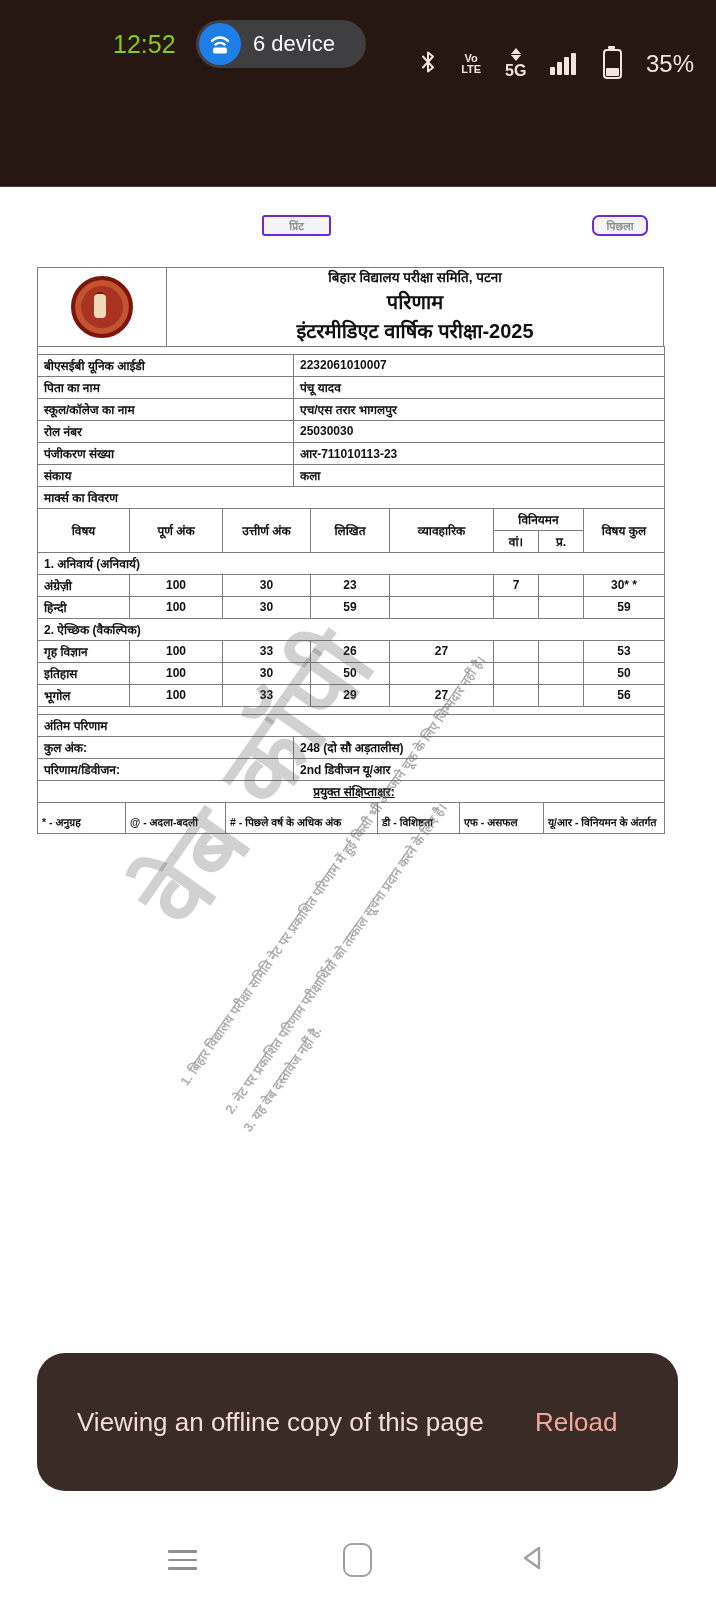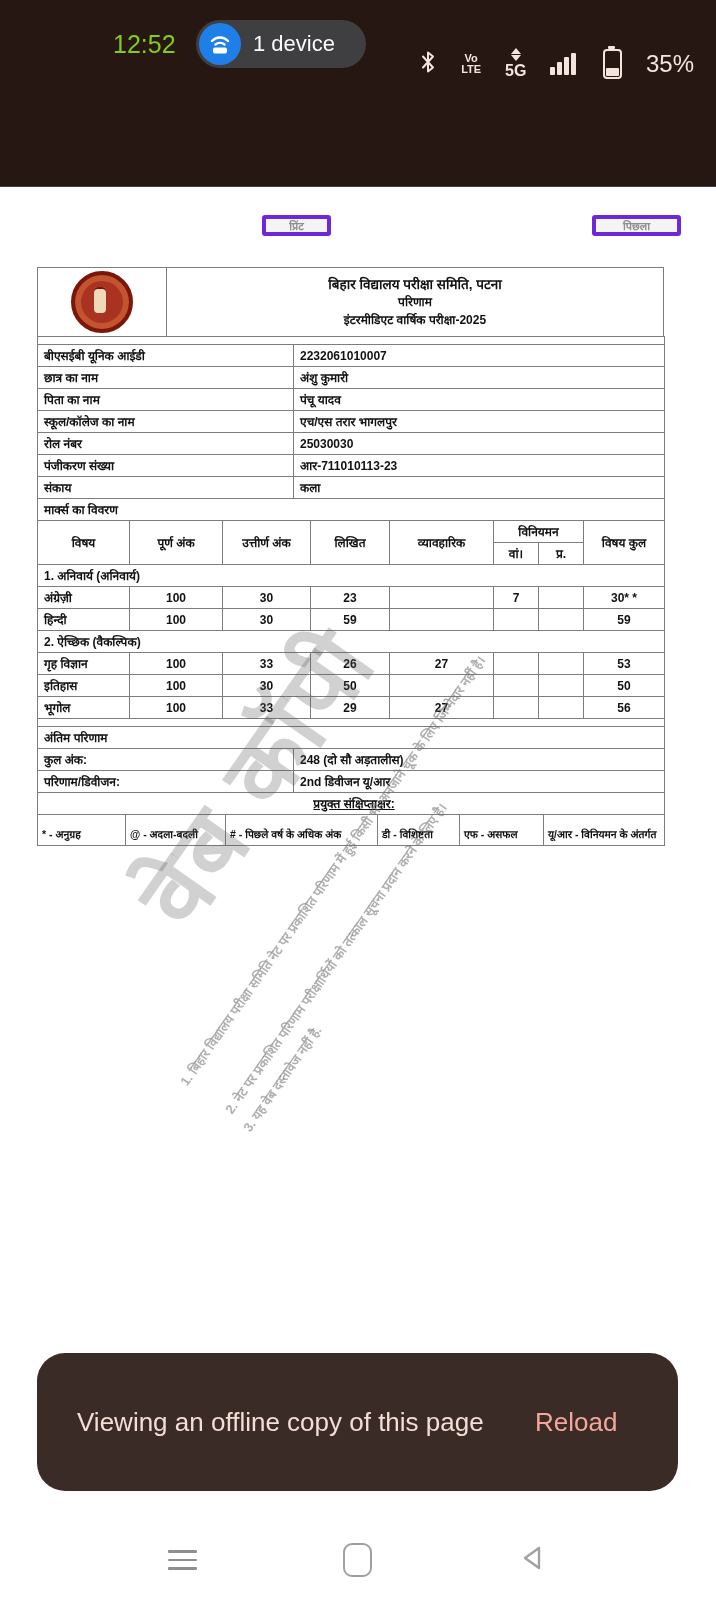--- a/index.html
+++ b/index.html
@@ -33,35 +33,35 @@
   .url-text{color:#f1e1db;font-size:27px;margin-left:12px;white-space:nowrap;}
   .plus-ic{position:absolute;left:447px;top:30px;width:36px;height:36px;}
   .plus-ic:before{content:"";position:absolute;left:0;top:16px;width:36px;height:3px;background:#f3e4de;border-radius:2px;}
   .plus-ic:after{content:"";position:absolute;left:16px;top:0;width:3px;height:36px;background:#f3e4de;border-radius:2px;}
   .tabbox{position:absolute;left:545px;top:30px;width:30px;height:30px;border:3px solid #f3e4de;border-radius:9px;color:#f3e4de;font-size:19px;font-weight:700;display:flex;align-items:center;justify-content:center;}
   .kebab{position:absolute;left:650px;top:26px;width:6px;}
   .kebab i{display:block;width:5.5px;height:5.5px;border-radius:50%;background:#f3e4de;margin:0 0 8px 0;}
 
   
   .page{position:absolute;left:0;top:187px;width:716px;height:1413px;background:#fff;}
-  .pg-btn{position:absolute;height:21px;background:#f4f4f4;border:4px solid #6d28d9;border-radius:3px;color:#8f8f8f;font-size:11px;font-weight:700;display:flex;align-items:center;justify-content:center;padding:0;}
+  .pg-btn{position:absolute;height:21px;background:#f4f4f4;border:2px solid #6d28d9;border-radius:3px;color:#8f8f8f;font-size:11px;font-weight:700;display:flex;align-items:center;justify-content:center;padding:0;}
   .btn-print{left:262px;top:28px;width:69px;}
-  .btn-prev{left:592px;top:28px;width:89px;}
+  .btn-prev{left:592px;top:28px;width:56px;border-radius:7px;}
 
   .doc{position:absolute;left:37px;top:81px;width:627px;color:#111;}
   .doc table{border-collapse:collapse;table-layout:fixed;width:627px;margin-top:-1px;}
   .doc td{border:1px solid #7d7d7d;font-weight:700;font-size:12px;padding:0 0 0 6px;overflow:hidden;}
   .doc .ctr{text-align:center;padding:0;}
   .hdr-tbl td{height:68px;}
   .logo-cell{width:128px;}
   .seal{width:54px;height:54px;border-radius:50%;margin:0 auto;background:#a93320;border:4px solid #7c150a;box-shadow:inset 0 0 0 6px #c2542f;position:relative;}
   .seal:after{content:"";position:absolute;left:19px;top:12px;width:12px;height:26px;background:#f0d9b8;border-radius:4px;box-shadow:inset 0 2px 0 #7c150a;}
   .hdr-txt div{text-align:center;line-height:1.45;}
   .t1{font-size:13.5px;font-weight:700;}
-  .t2{font-size:12px;font-weight:700;}
+  .t2{font-size:20px;font-weight:700;}
   .info-tbl td{height:21px;}
   .info-tbl .gap td{height:7px;}
   .marks-tbl td{height:21px;}
   .marks-tbl td.sec{text-align:left;}
   .marks-tbl td.num{text-align:center;padding:0;}
   .marks-tbl tr.h td{text-align:center;padding:0;height:21px;}
   .marks-tbl .gap td{height:7px;}
   .fin-tbl td{height:21px;}
   .abbr-title{text-align:center;padding:0;text-decoration:underline;}
   .legend-tbl td{font-size:10.5px;white-space:nowrap;padding:8px 0 0 4px;height:22px;}
@@ -92,21 +92,21 @@
     <div class="sb-time">12:52</div>
 
     <div class="hotspot-pill">
       <div class="hotspot-circle">
         <svg width="26" height="26" viewBox="0 0 26 26">
           <path d="M5 10 a11 11 0 0 1 16 0" stroke="#fff" stroke-width="2.4" fill="none" stroke-linecap="round"></path>
           <path d="M8.5 13.5 a7 7 0 0 1 9 0" stroke="#fff" stroke-width="2.4" fill="none" stroke-linecap="round"></path>
           <rect x="6" y="16.5" width="14" height="6" rx="2" fill="#fff"></rect>
         </svg>
       </div>
-      <div class="hotspot-label">1 device</div>
+      <div class="hotspot-label">6 device</div>
     </div>
 
     <div class="sb-right">
       <span>
         <svg width="18" height="26" viewBox="0 0 18 26">
           <path d="M4 7.5 L14 18.5 L9 22.5 L9 3.5 L14 7.5 L4 18.5" stroke="#f3e4de" stroke-width="2" fill="none" stroke-linejoin="round" stroke-linecap="round"></path>
         </svg>
       </span>
       <span class="volte">
         <span>Vo</span>
@@ -159,24 +159,20 @@
             <col style="width:256px">
             <col style="width:371px">
           </colgroup>
         <tbody id="info-body">
           <tr class="gap">
               <td colspan="2"></td>
             </tr>
         <tr>
               <td>बीएसईबी यूनिक आईडी</td>
               <td>2232061010007</td>
-            </tr>
-            <tr>
-              <td>छात्र का नाम</td>
-              <td>अंशु कुमारी</td>
             </tr>
             <tr>
               <td>पिता का नाम</td>
               <td>पंचू यादव</td>
             </tr>
             <tr>
               <td>स्कूल/कॉलेज का नाम</td>
               <td>एच/एस तरार भागलपुर</td>
             </tr>
             <tr>

